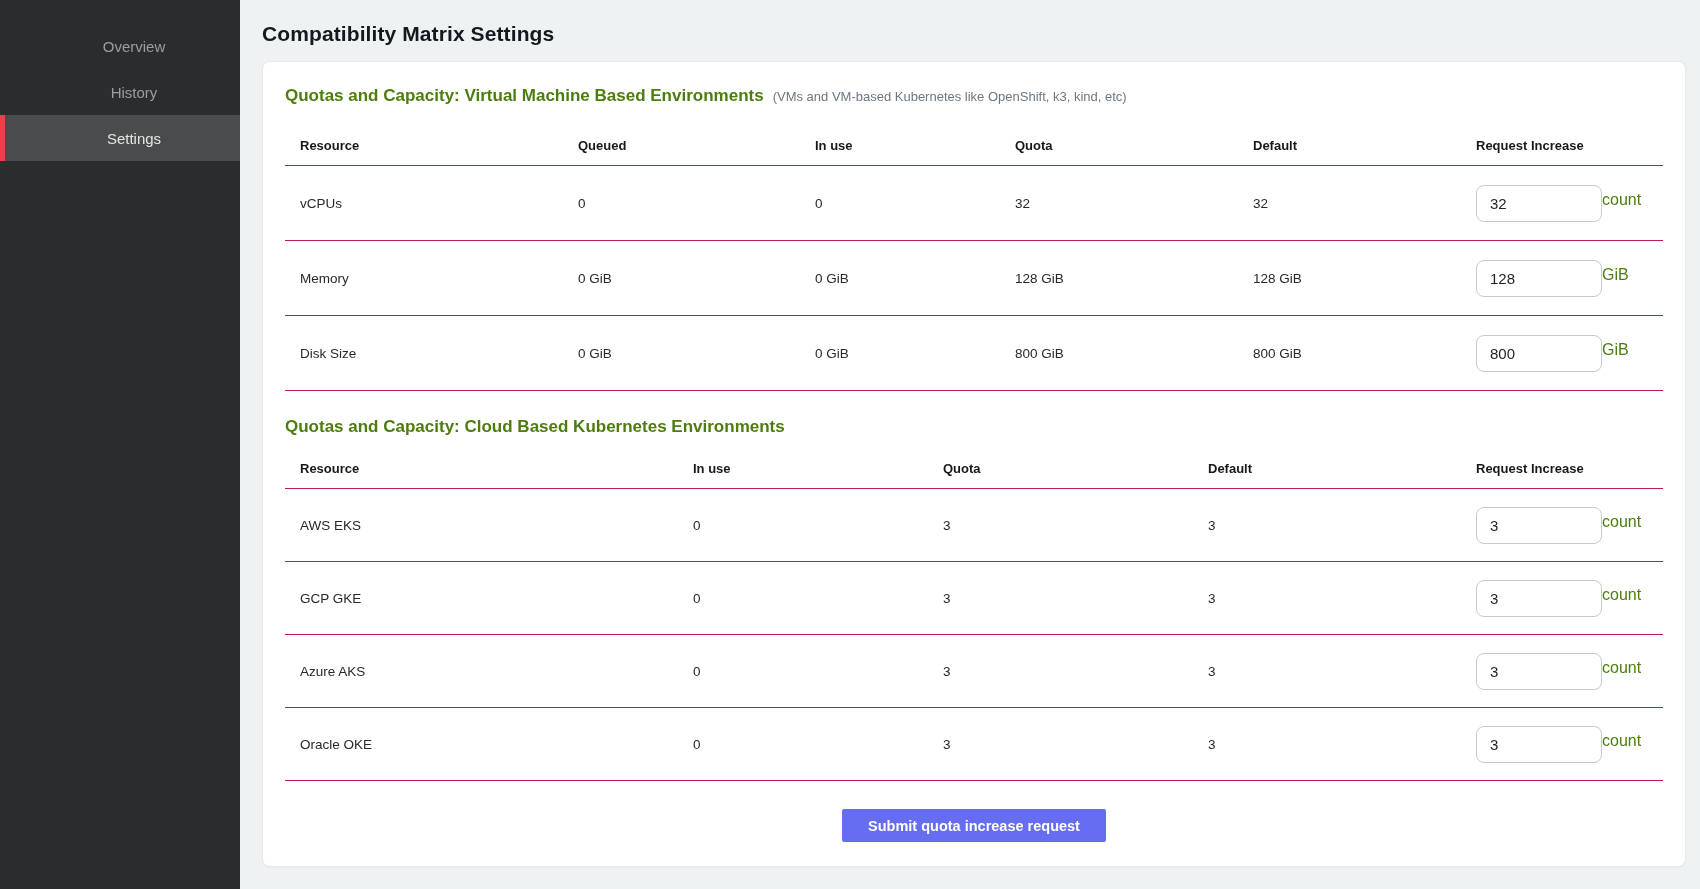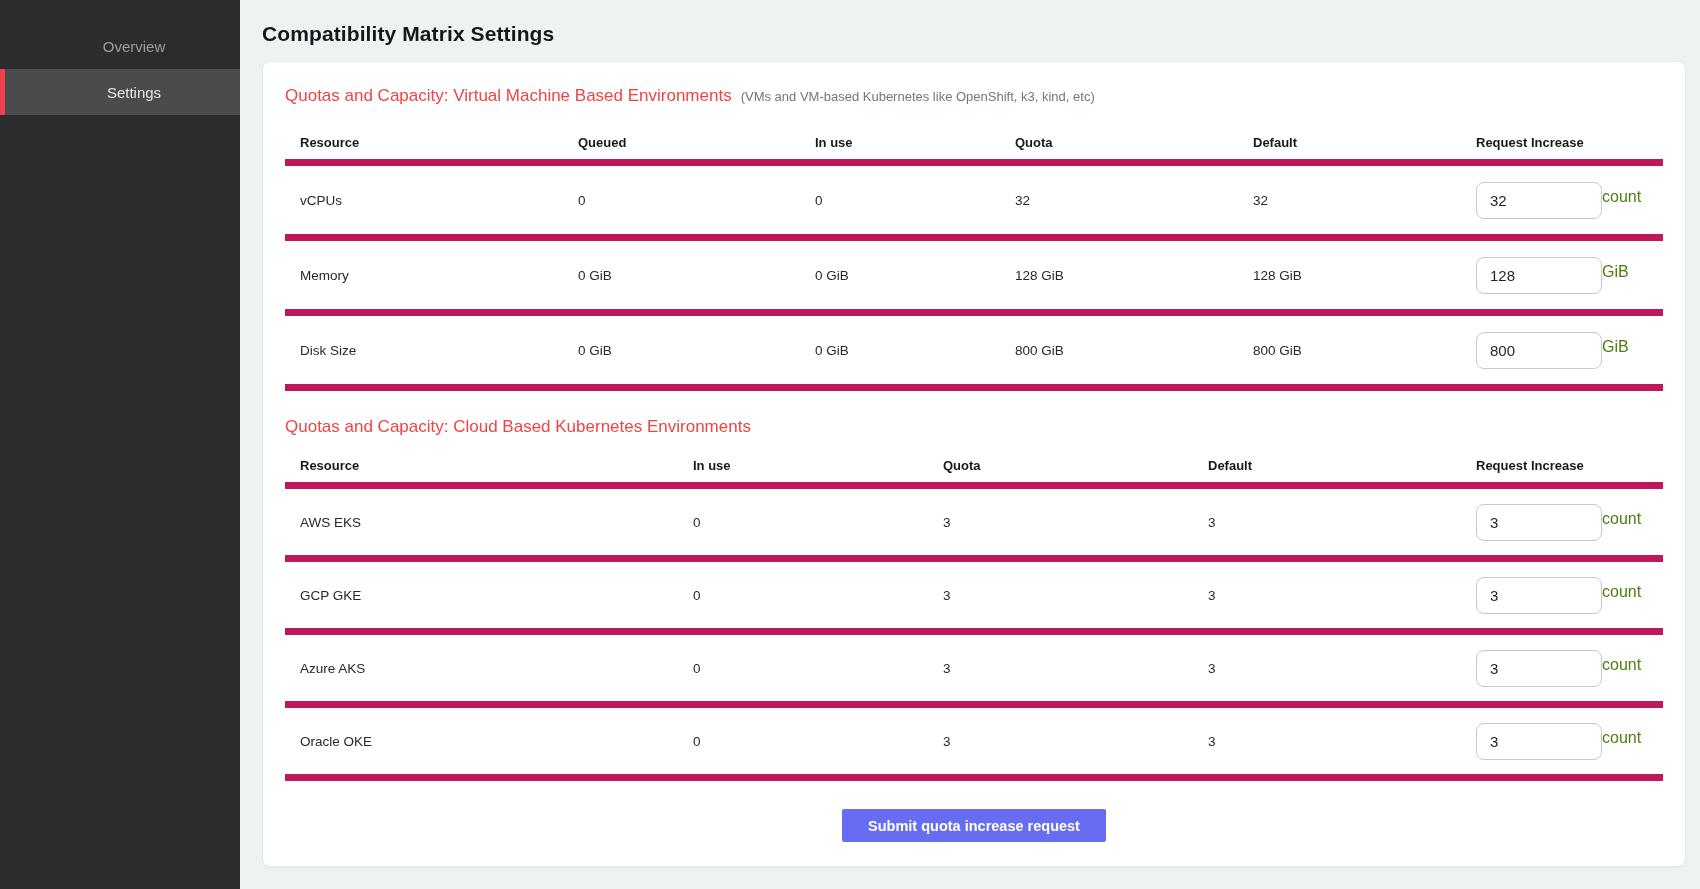--- a/index.html
+++ b/index.html
@@ -55,35 +55,35 @@
     border: 1px solid #e6eaec;
     border-radius: 8px;
     box-shadow: 0 1px 2px rgba(0,0,0,0.04);
     padding: 24px 22px;
     width: 1424px;
   }
 
   .section-head { display: flex; align-items: baseline; gap: 9px; }
   .section-title {
     font-size: 17px;
-    font-weight: 400;
-    color: #ef4444;
+    font-weight: 700;
+    color: #4d7c0f;
   }
   .section-subtitle {
     font-size: 13px;
     color: #6f7680;
     font-weight: 400;
   }
 
   
   .table { width: 100%; }
   .trow {
     display: grid;
     align-items: center;
-    border-bottom: 7px solid #be185d;
+    border-bottom: 1px solid #be185d;
   }
   .vm-grid  { grid-template-columns: 278px 237px 200px 238px 223px 1fr; }
   .k8s-grid { grid-template-columns: 393px 250px 265px 268px 1fr; }
 
   .thead { height: 40px; margin-top: 20px; }
   .thead .cell {
     font-size: 13px;
     font-weight: 700;
     color: #17191c;
   }
@@ -135,20 +135,23 @@
     cursor: pointer;
   }
 </style>
 </head>
 <body>
 
 <nav class="sidebar">
   <div class="nav-item">
     <span>Overview</span>
   </div>
+  <div class="nav-item">
+    <span>History</span>
+  </div>
   <div class="nav-item active">
     <span>Settings</span>
   </div>
 </nav>
 
 <main class="main">
   <h1 class="page-title">Compatibility Matrix Settings</h1>
 
   <section class="card">
 

